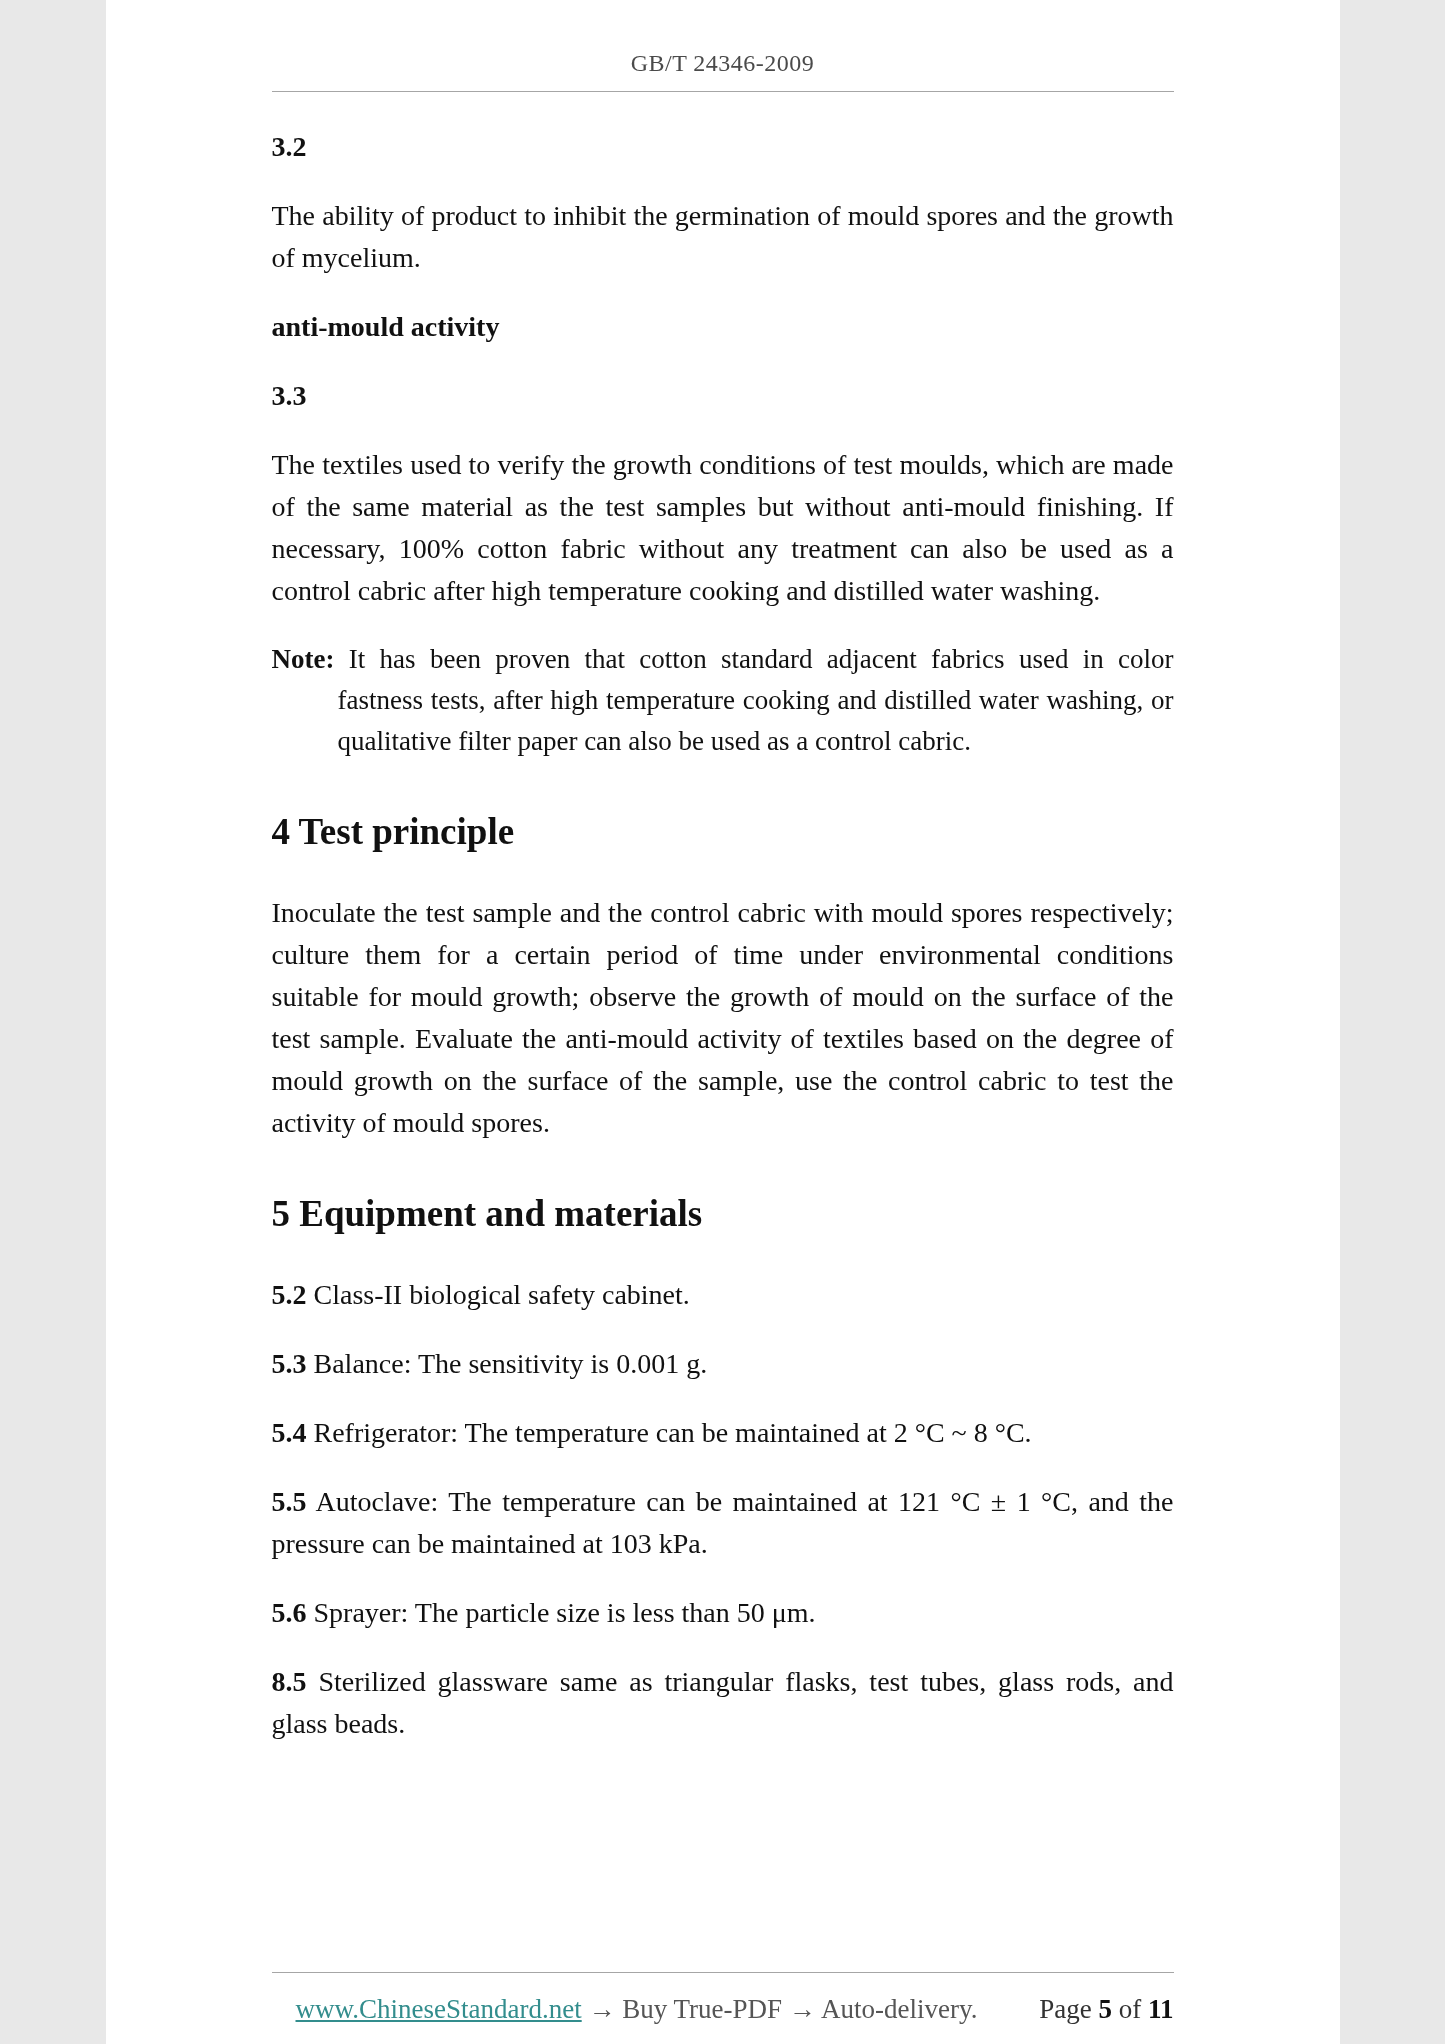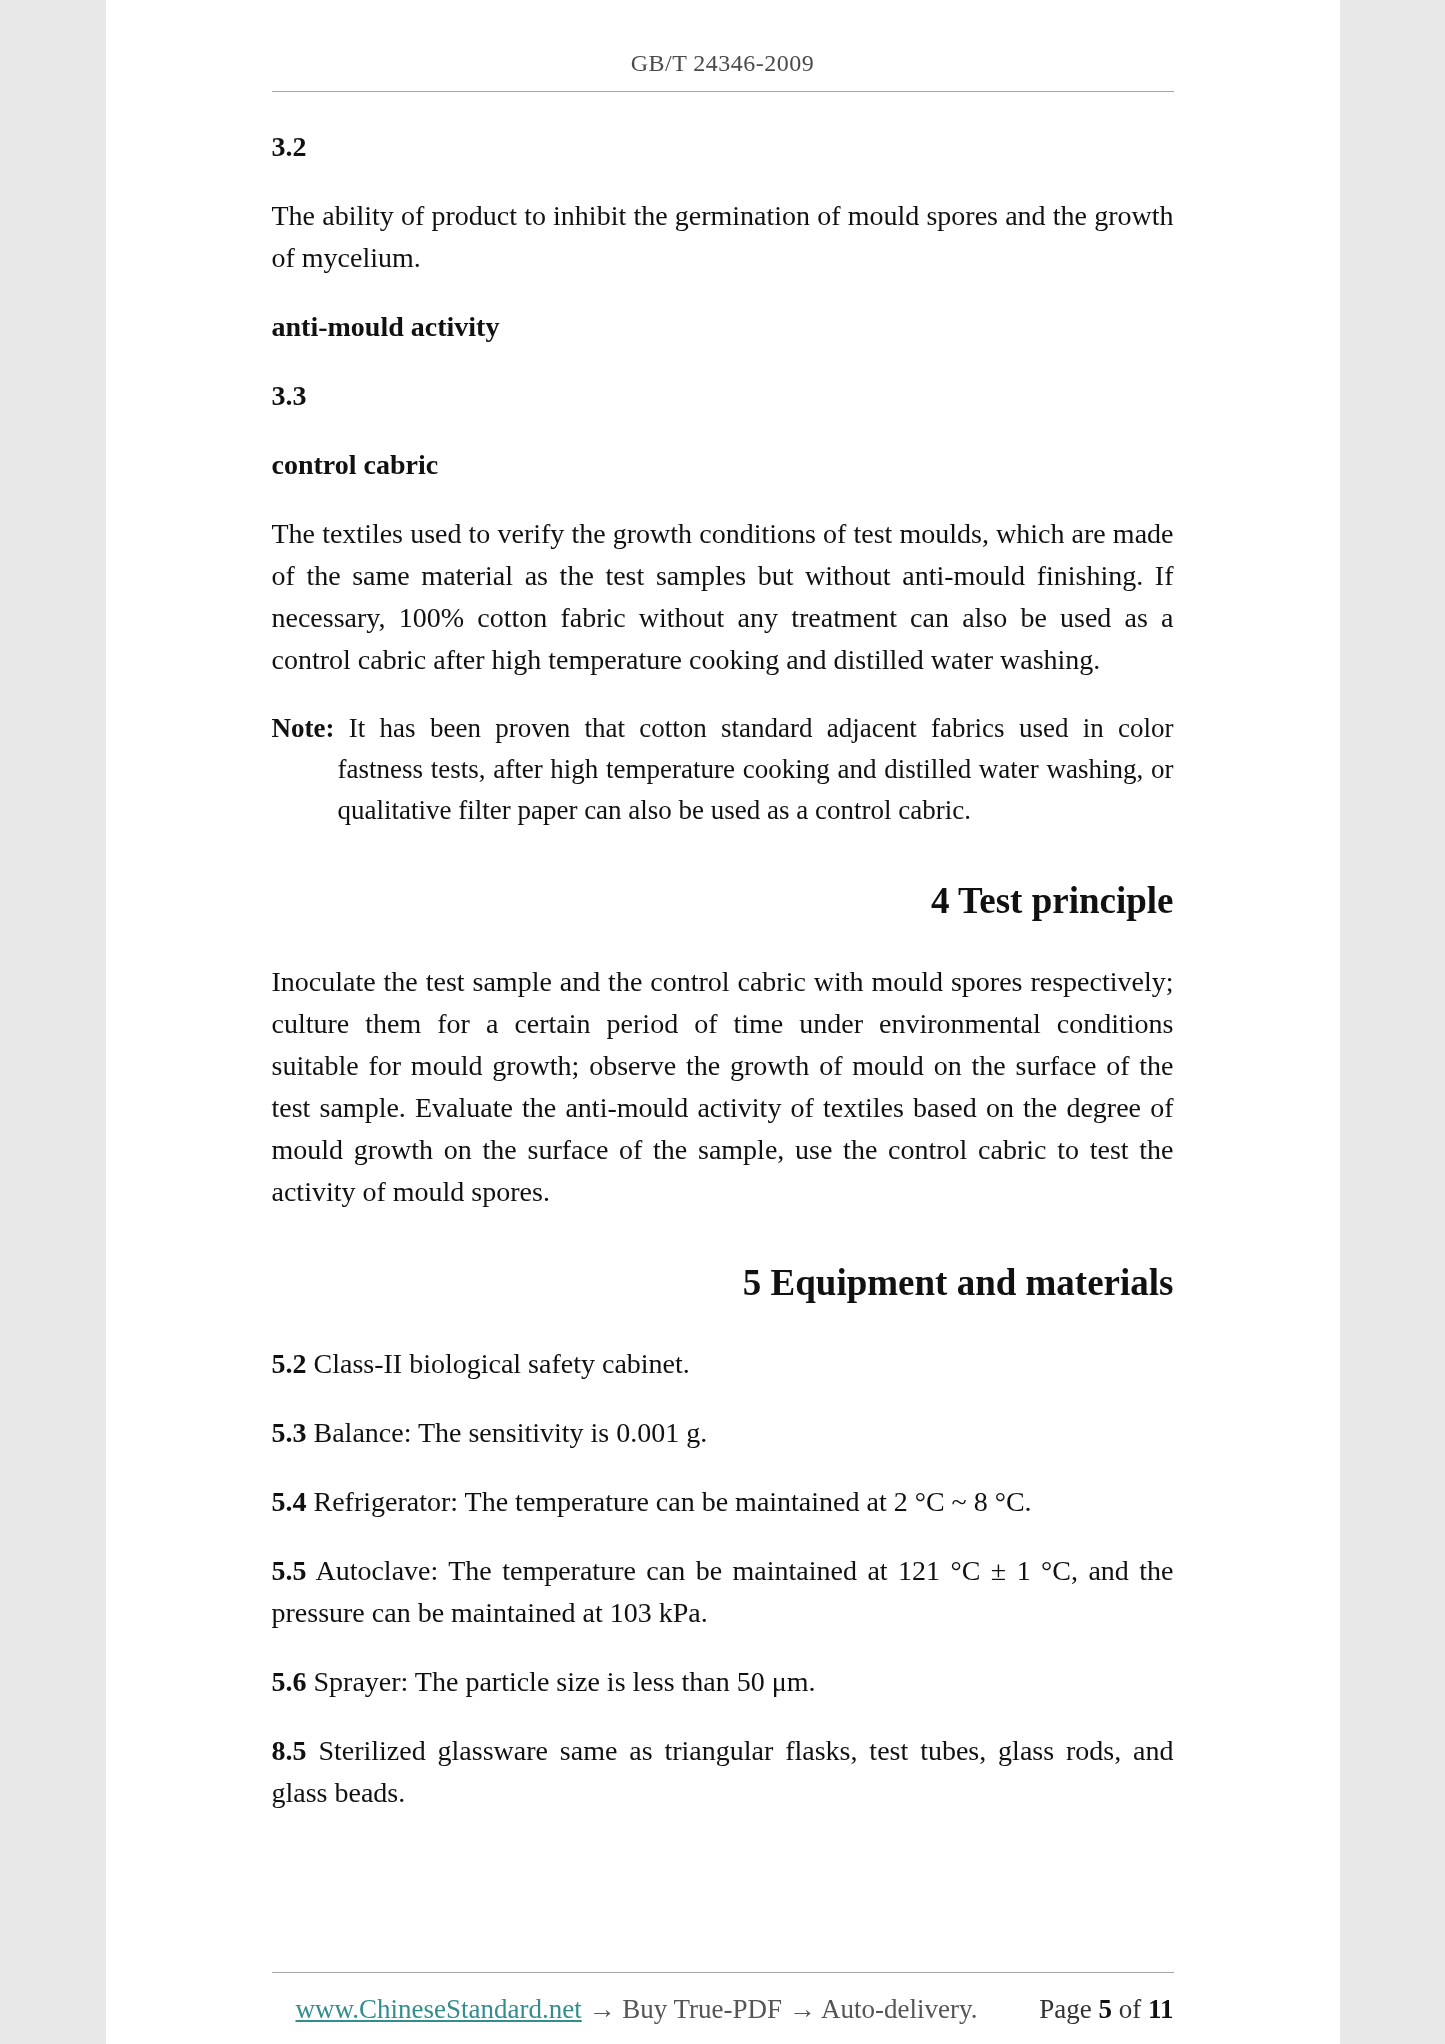--- a/index.html
+++ b/index.html
@@ -27,21 +27,21 @@
     line-height: 42px;
     text-align: justify;
   }
   .blk { margin-bottom: 27px; }
   .b { font-weight: bold; }
   h2.sec {
     font-size: 37px;
     line-height: 48px;
     font-weight: bold;
     margin: 46px 0 36px 0;
-    text-align: right;
+    text-align: left;
   }
   .note {
     padding-left: 66px;
     text-indent: -66px;
     font-size: 27px;
     line-height: 41px;
   }
   .footer { position: absolute; left: 0; right: 0; bottom: 16px; }
   .footer .rule { margin: 0 166px 18px 166px; }
   .footer-row {
@@ -68,21 +68,20 @@
     <hr class="rule">
   </header>
 
   <main class="content">
 
     <p class="blk b">3.2</p>
     <p class="blk">The ability of product to inhibit the germination of mould spores and the growth of mycelium.</p>
     <p class="blk b">anti-mould activity</p>
 
     <p class="blk b">3.3</p>
-    <p class="blk b">control cabric</p>
     <p class="blk">The textiles used to verify the growth conditions of test moulds, which are made of the same material as the test samples but without anti-mould finishing. If necessary, 100% cotton fabric without any treatment can also be used as a control cabric after high temperature cooking and distilled water washing.</p>
 
     <p class="blk note"><b class="b">Note:</b> <span>It has been proven that cotton standard adjacent fabrics used in color fastness tests, after high temperature cooking and distilled water washing, or qualitative filter paper can also be used as a control cabric.</span></p>
 
     <h2 class="sec">4 Test principle</h2>
     <p class="blk">Inoculate the test sample and the control cabric with mould spores respectively; culture them for a certain period of time under environmental conditions suitable for mould growth; observe the growth of mould on the surface of the test sample. Evaluate the anti-mould activity of textiles based on the degree of mould growth on the surface of the sample, use the control cabric to test the activity of mould spores.</p>
 
     <h2 class="sec">5 Equipment and materials</h2>
 
     <p class="blk"><b class="b">5.2</b> <span>Class-II biological safety cabinet.</span></p>

